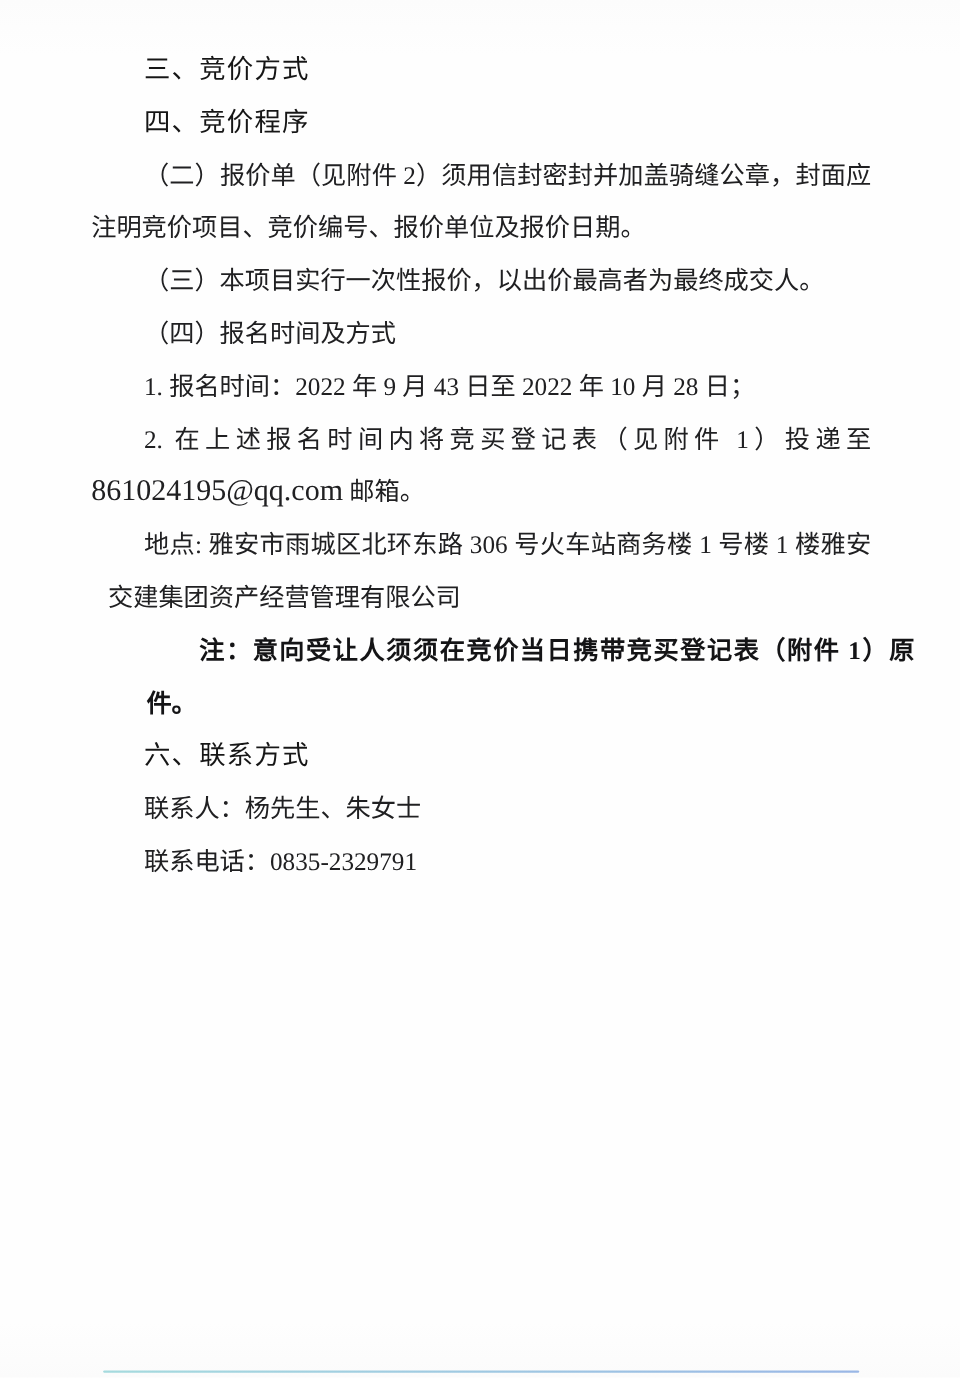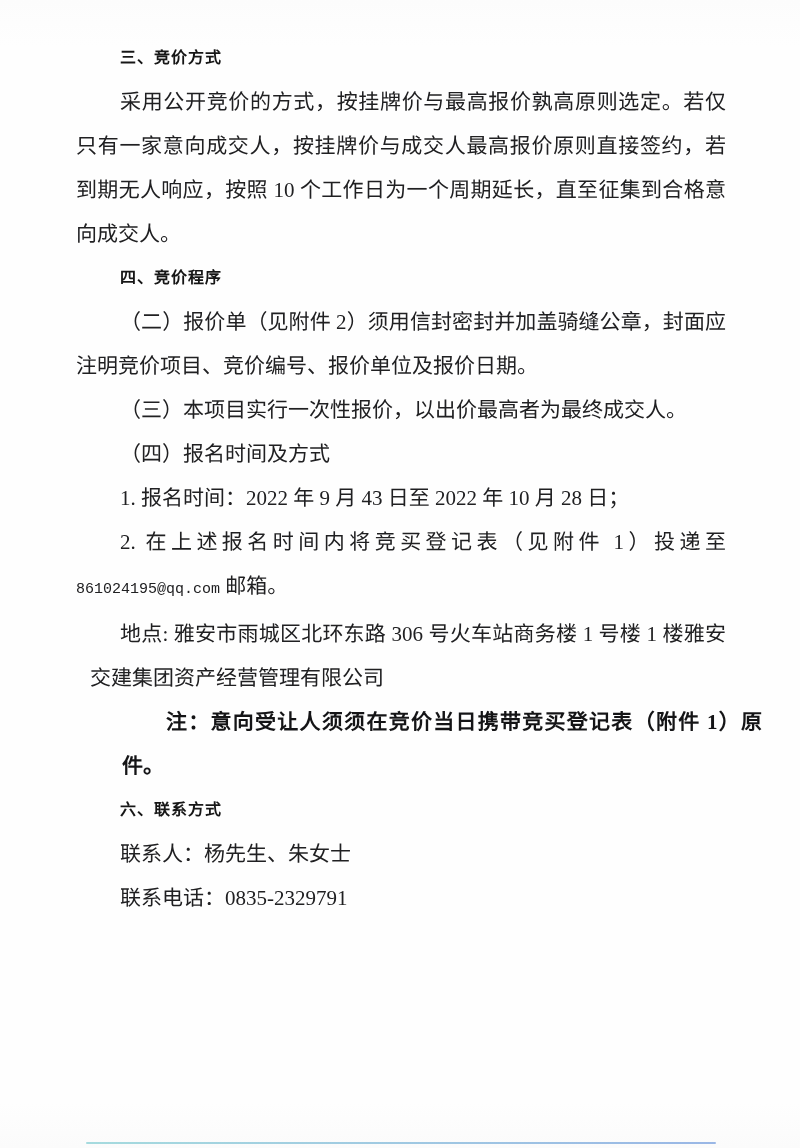--- a/index.html
+++ b/index.html
@@ -19,23 +19,23 @@
     overflow: hidden;
     color: #1d1d1f;
   }
   .content {
     position: absolute;
     left: 76px;
     top: 36px;
     width: 650px;
   }
   .heading {
-    font-size: 16px;
+    font-size: 22px;
     line-height: 44px;
-    font-weight: 700;
+    font-weight: 400;
     text-indent: 44px;
     margin: 0;
     letter-spacing: 1px;
     color: #161616;
   }
   .para {
     font-size: 21px;
     line-height: 44px;
     text-indent: 44px;
     text-align: justify;
@@ -50,42 +50,41 @@
     padding-left: 14px;
     text-indent: 30px;
   }
   .para.note {
     width: 640px;
     font-weight: 700;
     color: #141416;
     margin-left: 46px;
   }
   .email {
-    font-family: Liberation Mono, monospace;
-    font-size: 15px;
+    font-family: Liberation Serif, serif;
+    font-size: 25px;
     letter-spacing: 0;
   }
   .bottom-rule {
     position: absolute;
     left: 86px;
     top: 1142px;
     width: 630px;
     height: 2px;
     border-radius: 1px;
     opacity: 0.55;
   }
 </style>
 </head>
 <body>
 
 <div class="doc">
   <div class="content">
 
     <h3 class="heading">三、竞价方式</h3>
-    <p class="para">采用公开竞价的方式，按挂牌价与最高报价孰高原则选定。若仅只有一家意向成交人，按挂牌价与成交人最高报价原则直接签约，若到期无人响应，按照 10 个工作日为一个周期延长，直至征集到合格意向成交人。</p>
 
     <h3 class="heading">四、竞价程序</h3>
     <p class="para">（二）报价单（见附件 2）须用信封密封并加盖骑缝公章，封面应注明竞价项目、竞价编号、报价单位及报价日期。</p>
     <p class="para">（三）本项目实行一次性报价，以出价最高者为最终成交人。</p>
     <p class="para no-justify">（四）报名时间及方式</p>
     <p class="para no-justify">1. 报名时间：2022 年 9 月 43 日至 2022 年 10 月 28 日；</p>
     <p class="para"><span>2. 在上述报名时间内将竞买登记表（见附件 1）投递至 </span><span class="email">861024195@qq.com</span><span> 邮箱。</span></p>
 
     <p class="para location">地点: 雅安市雨城区北环东路 306 号火车站商务楼 1 号楼 1 楼雅安交建集团资产经营管理有限公司</p>
     <p class="para note">注：意向受让人须须在竞价当日携带竞买登记表（附件 1）原件。</p>

